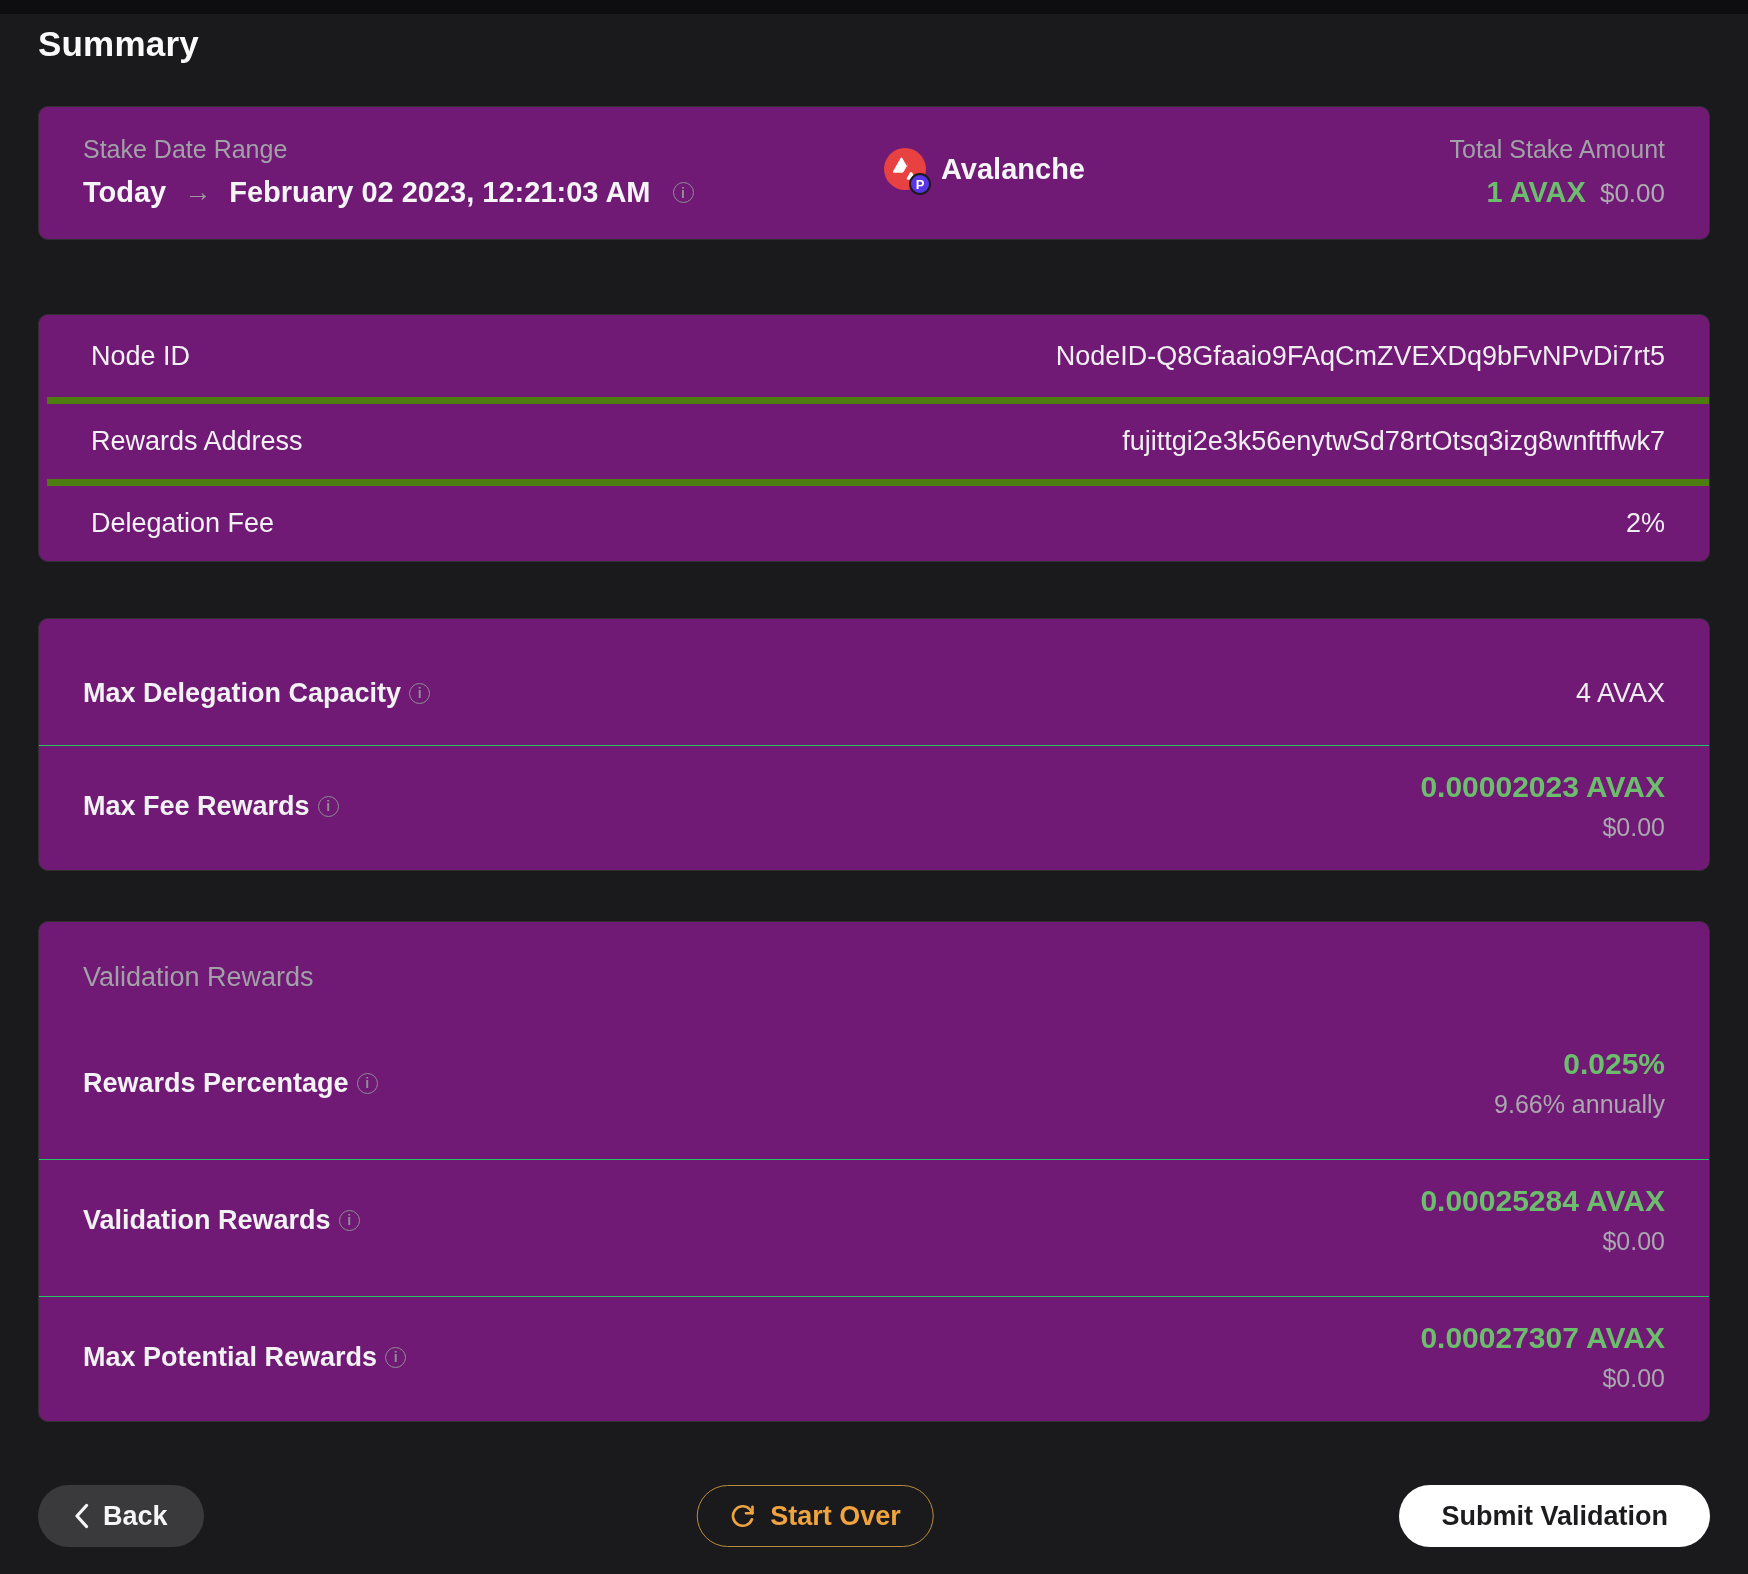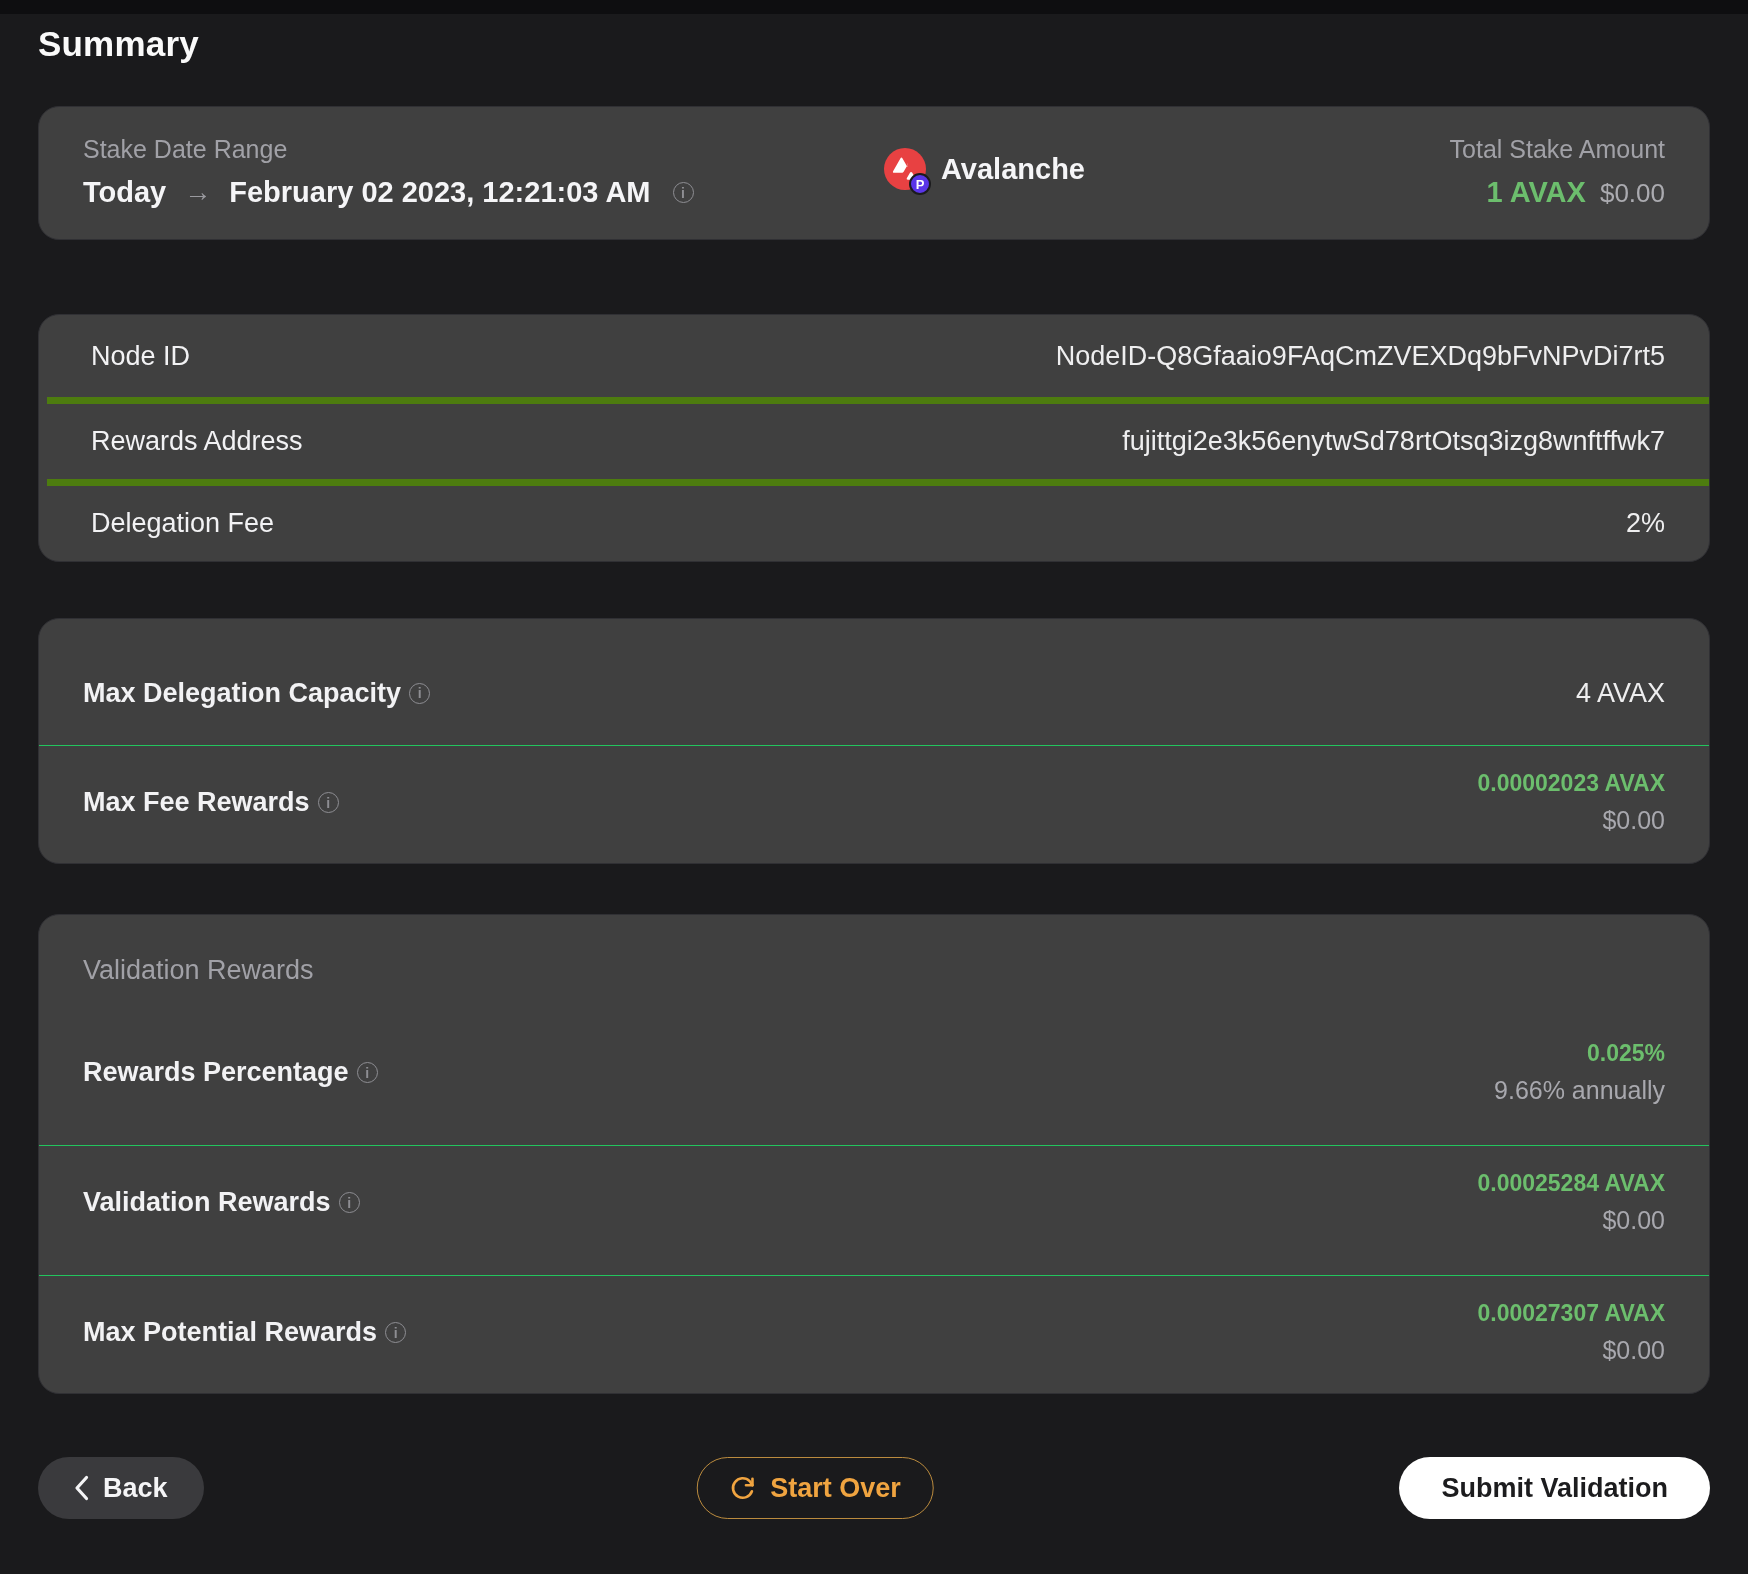--- a/index.html
+++ b/index.html
@@ -10,22 +10,22 @@
     color:#f2f2f4;
     -webkit-font-smoothing:antialiased;
   }
   .top-strip { height:14px; background:#0e0e10; }
   .container { padding:0 38px; }
 
   h1.page-title { font-size:35px; font-weight:700; margin-top:10px; letter-spacing:.2px; color:#fafafa; }
 
   .card {
     border:1px solid #303034;
-    border-radius:21px;
-    background:#404040;
+    border-radius:10px;
+    background:#701a75;
   }
 
   
   .summary-card {
     margin-top:42px;
     padding:28px 44px 30px;
     display:grid;
     grid-template-columns: 800px 1fr auto;
     align-items:flex-start;
   }
@@ -93,21 +93,21 @@
     min-height:80px;
     display:flex;
     align-items:center;
     justify-content:space-between;
   }
   .srow.divided { border-top:1px solid #22c55e;margin-top:12px; }
   .srow .s-label { font-size:27px; font-weight:600; color:#f2f2f4; display:flex; align-items:center; }
   .srow .s-value { font-size:27px; color:#eeeeef; }
   .two-line { padding-top:24px; padding-bottom:28px; }
   .value-block { text-align:right; }
-  .value-main { font-size:23px; font-weight:700; color:#6cbe6d; }
+  .value-main { font-size:30px; font-weight:700; color:#6cbe6d; }
   .value-sub { font-size:25px; color:#a8a8ae; margin-top:9px; }
 
   
   .actions {
     margin-top:62px;
     position:relative;
     display:flex;
     align-items:center;
     justify-content:space-between;
     height:64px;

